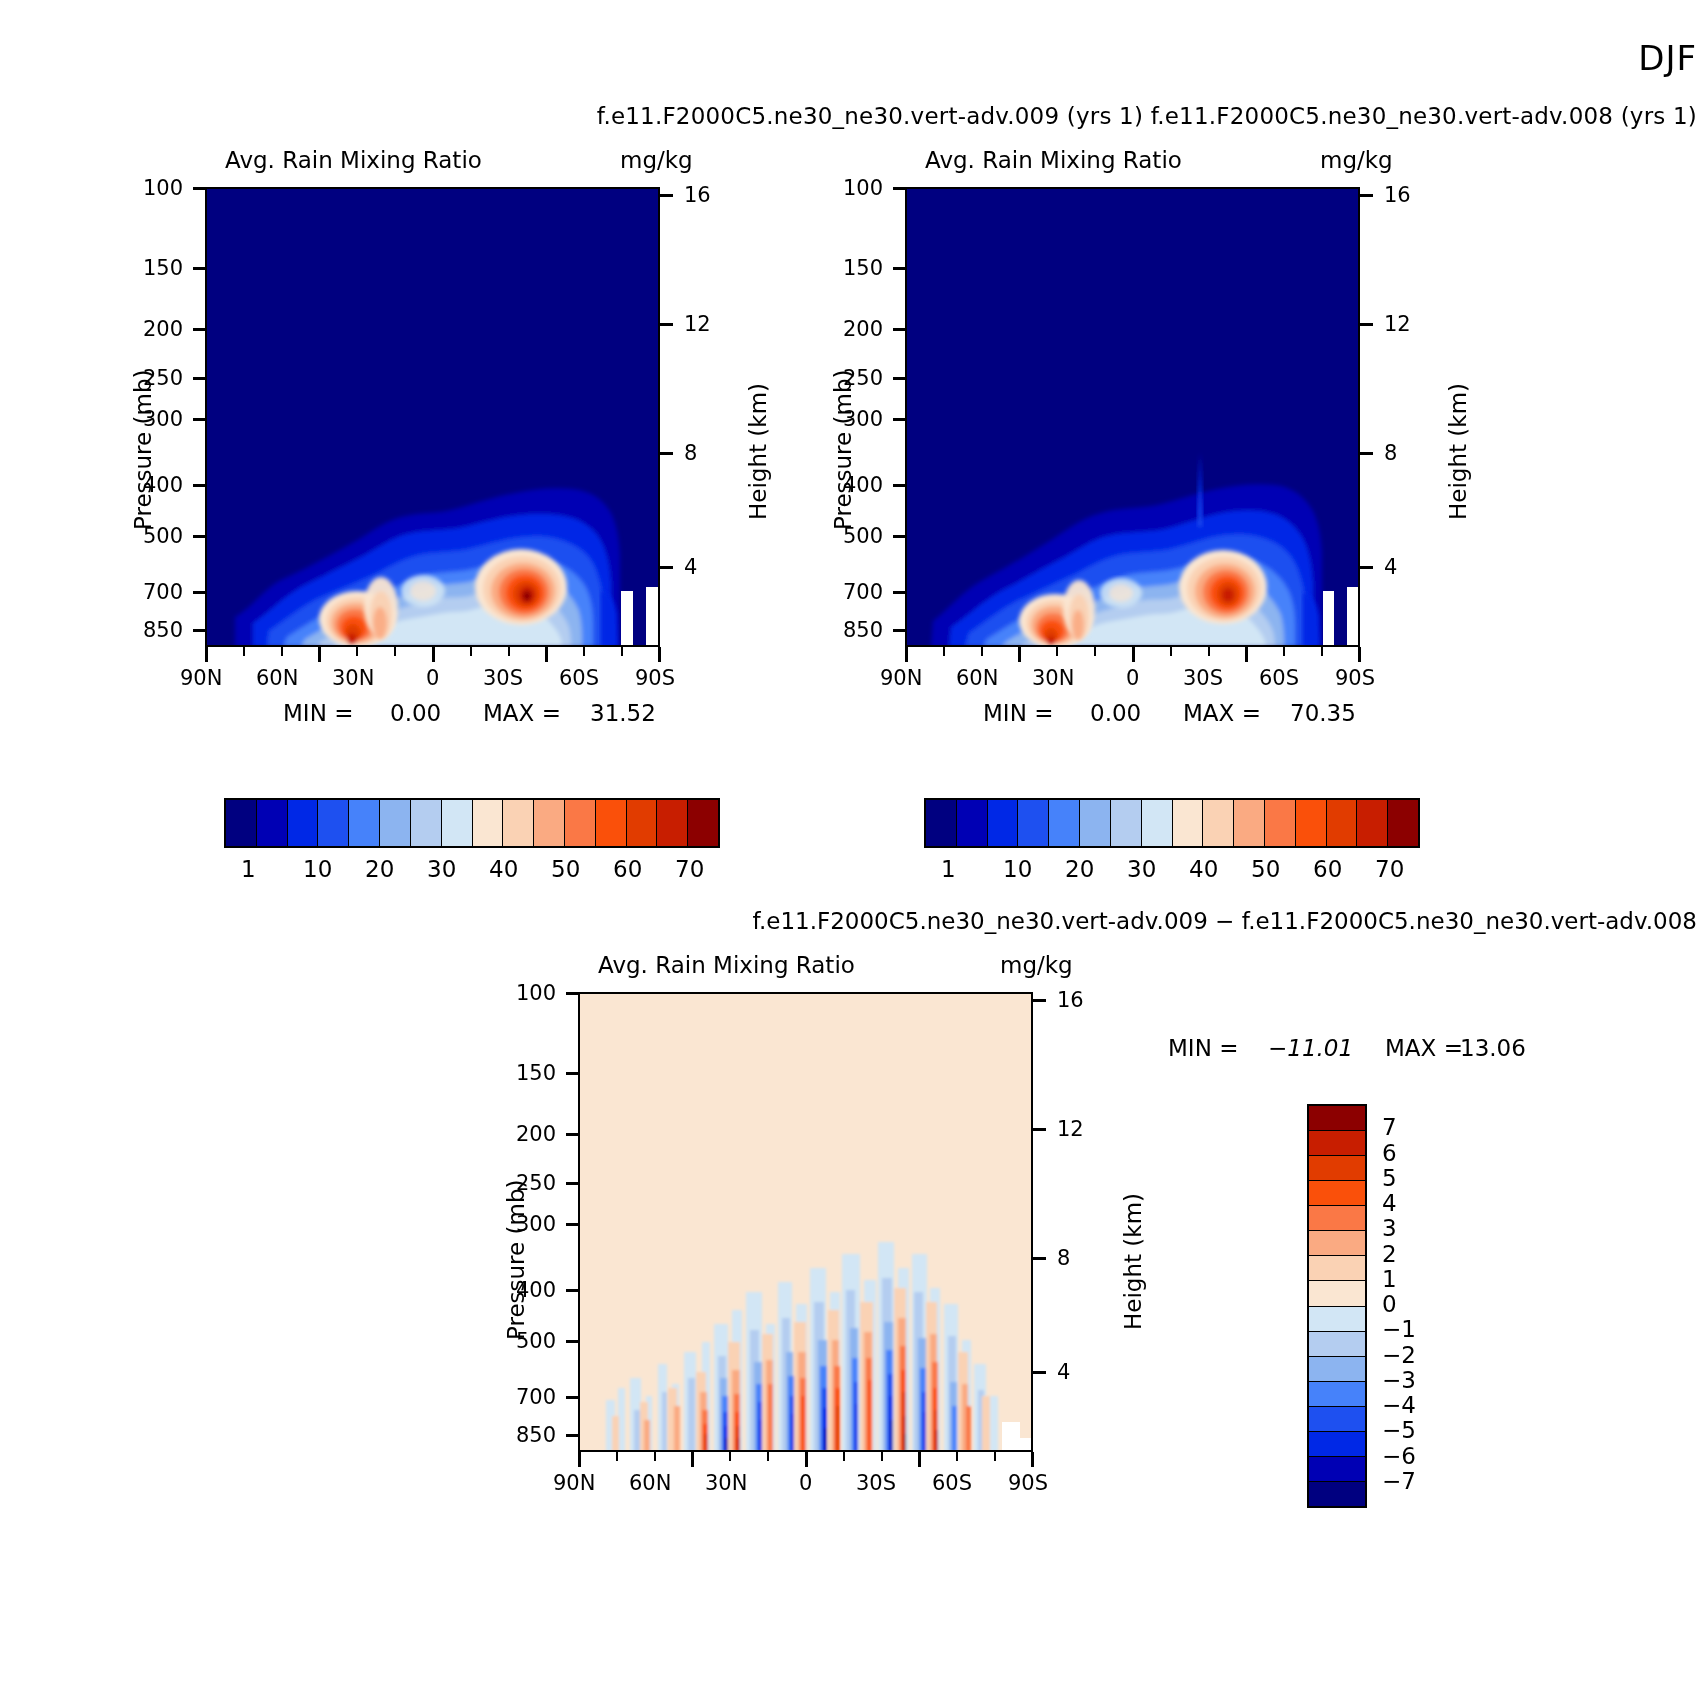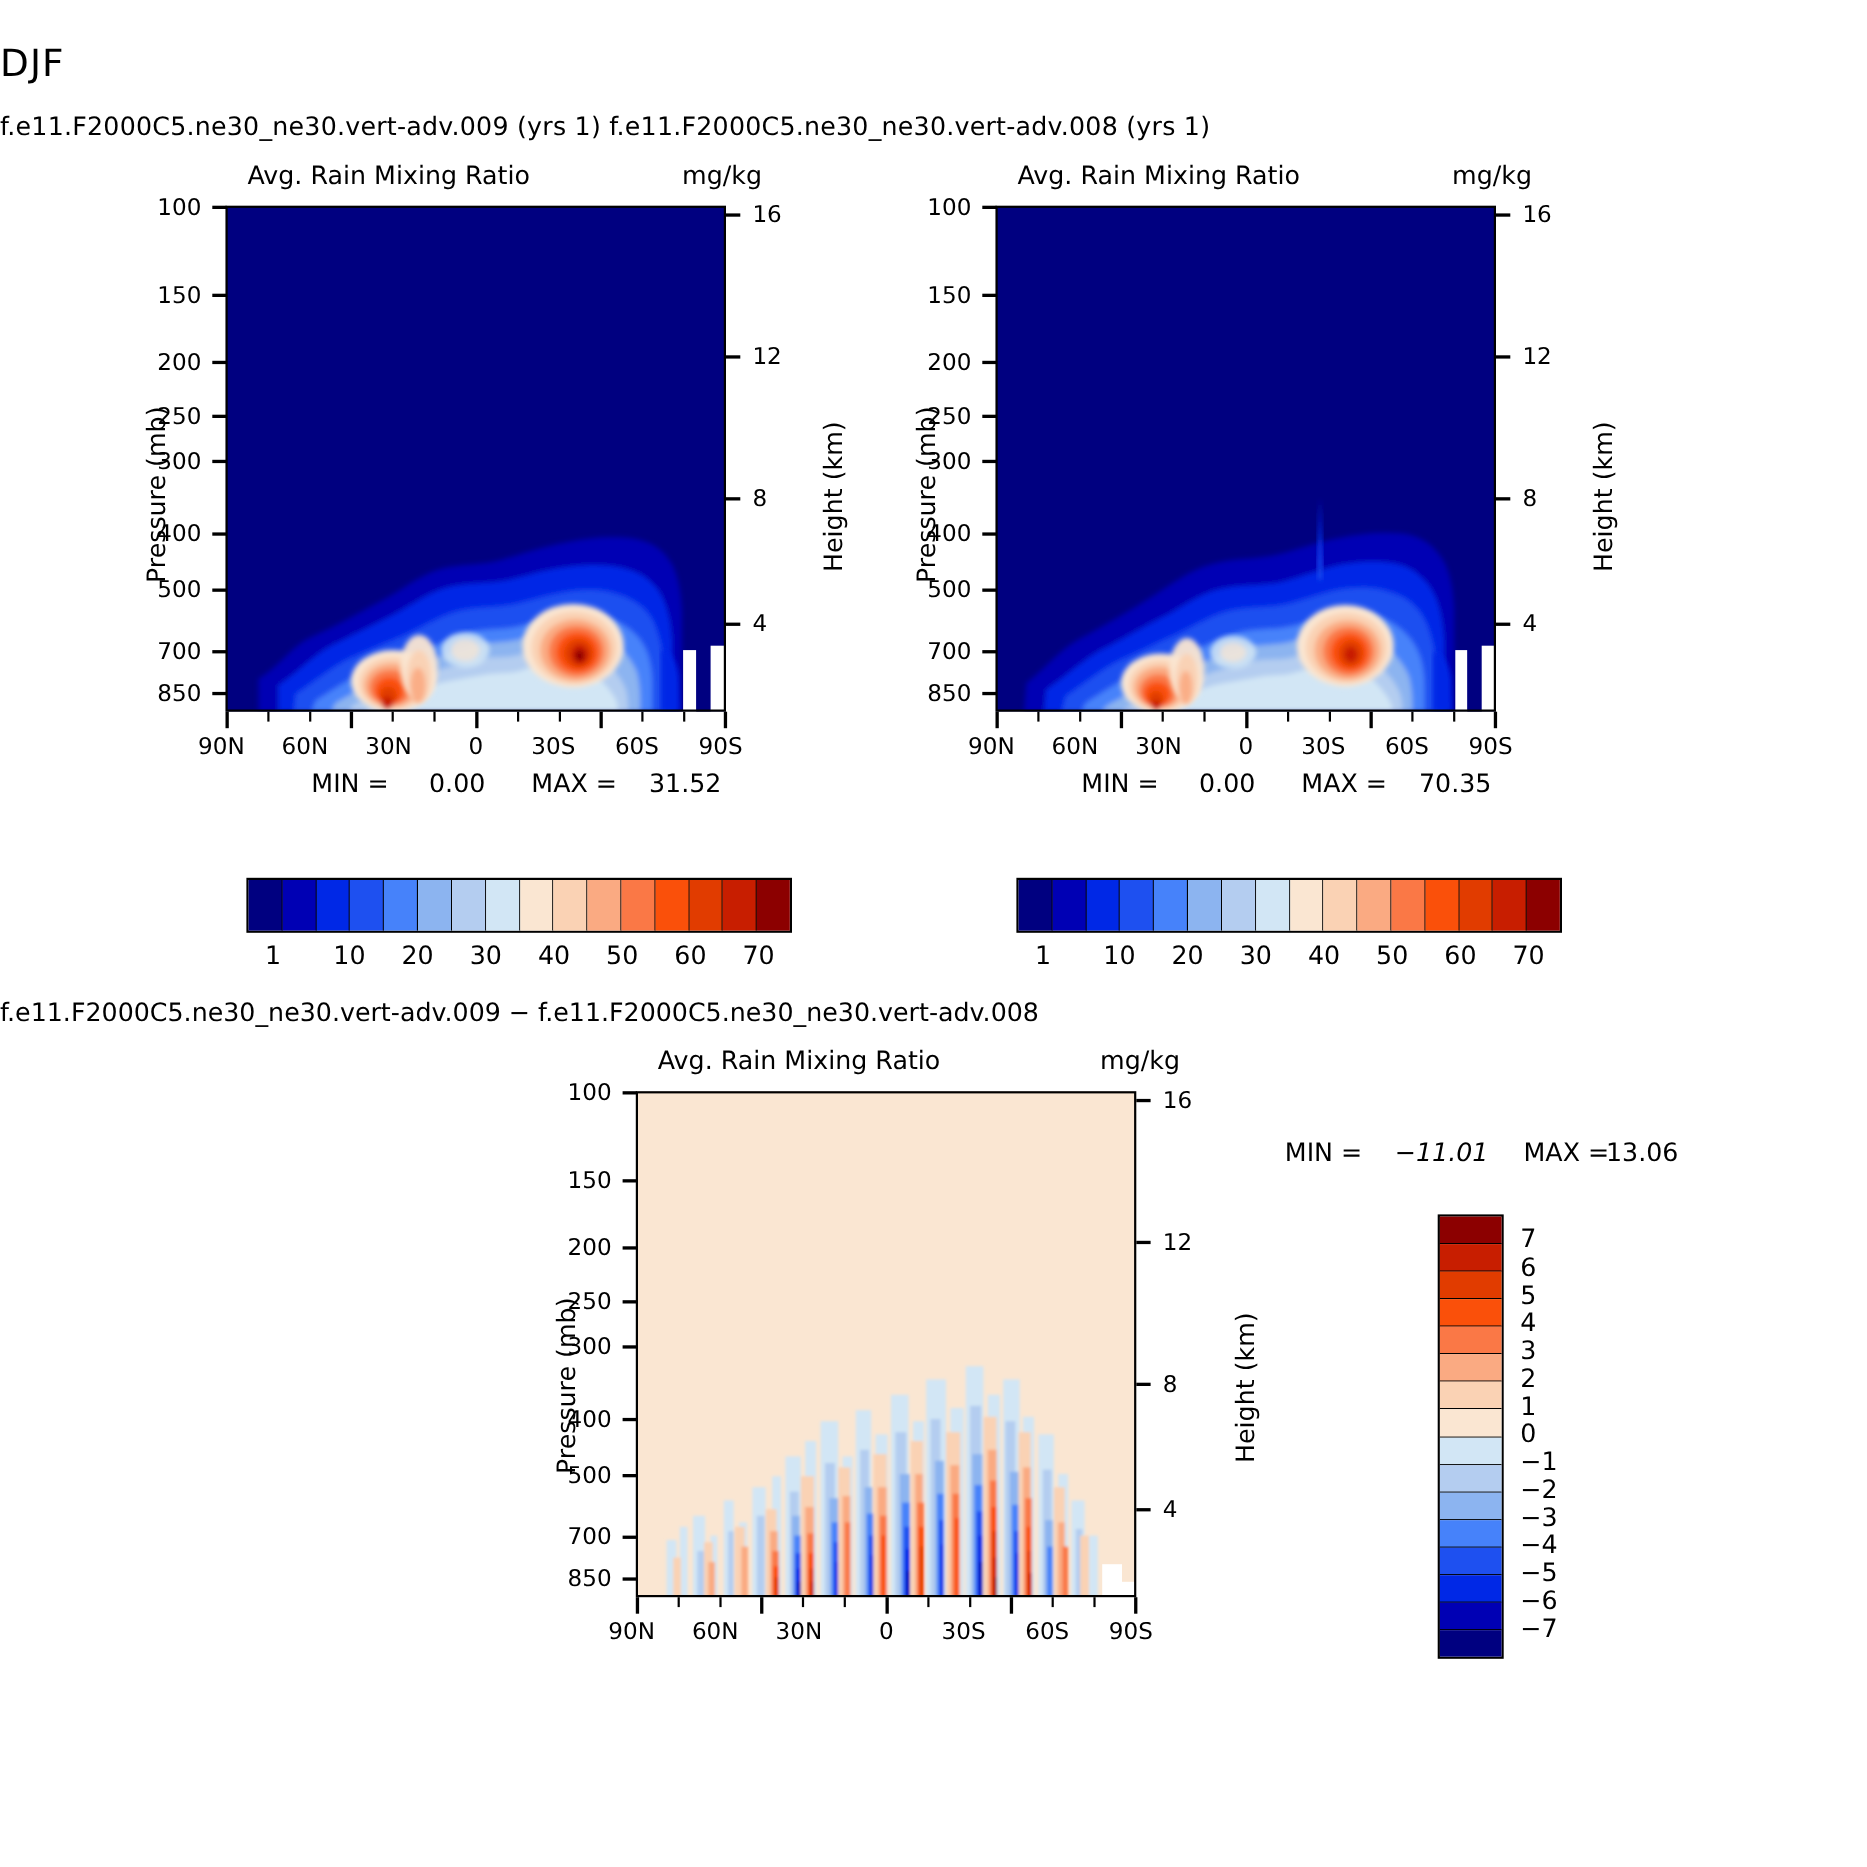--- a/index.html
+++ b/index.html
@@ -1,19 +1,19 @@
 <!DOCTYPE html>
 <html><head>
 <meta charset="utf-8">
 <style>
   html,body{margin:0;padding:0;background:#ffffff;}
   body{width:1697px;height:1697px;position:relative;
        font-family:"DejaVu Sans","Liberation Sans",sans-serif;color:#000;}
   .abs{position:absolute;}
-  .ctr{text-align:left;}
+  .ctr{text-align:right;}
 
   #main-title{left:0;top:38px;width:1697px;font-size:34px;letter-spacing:1px;}
   #panel-titles{left:0;top:103px;width:1697px;font-size:23px;letter-spacing:.2px;}
 
   .var-header{font-size:23px;white-space:nowrap;}
   .tick-lbl{font-size:21px;white-space:nowrap;}
   .minmax{font-size:23px;white-space:nowrap;}
   .cbar-lbl{font-size:23px;white-space:nowrap;}
 
   .rot-left{transform:rotate(-90deg);transform-origin:0 0;font-size:23px;white-space:nowrap;}

